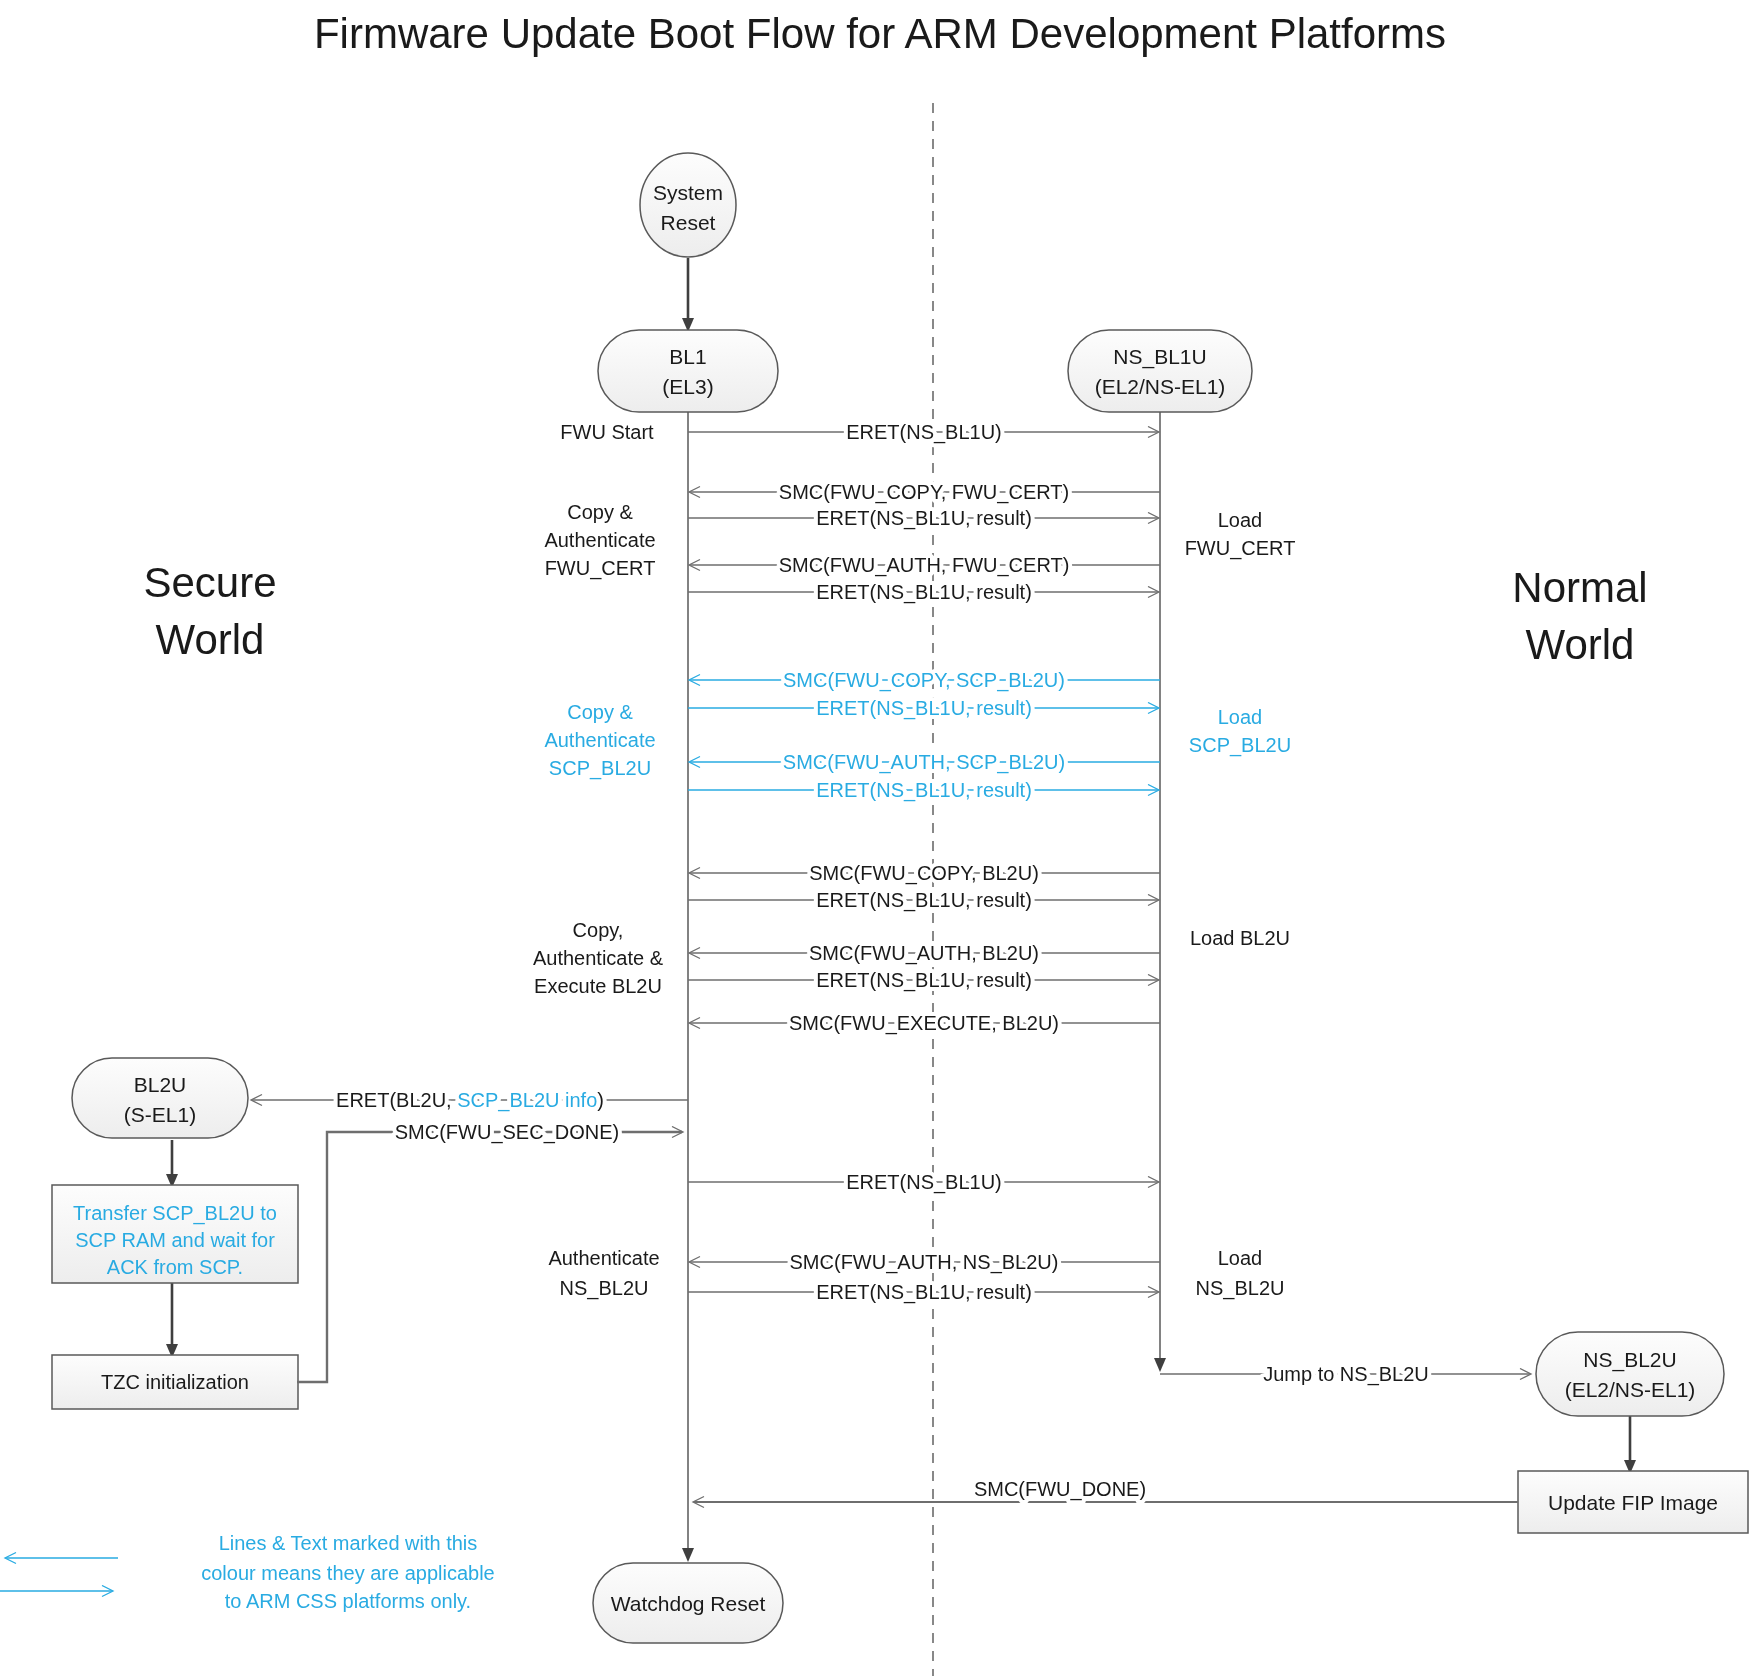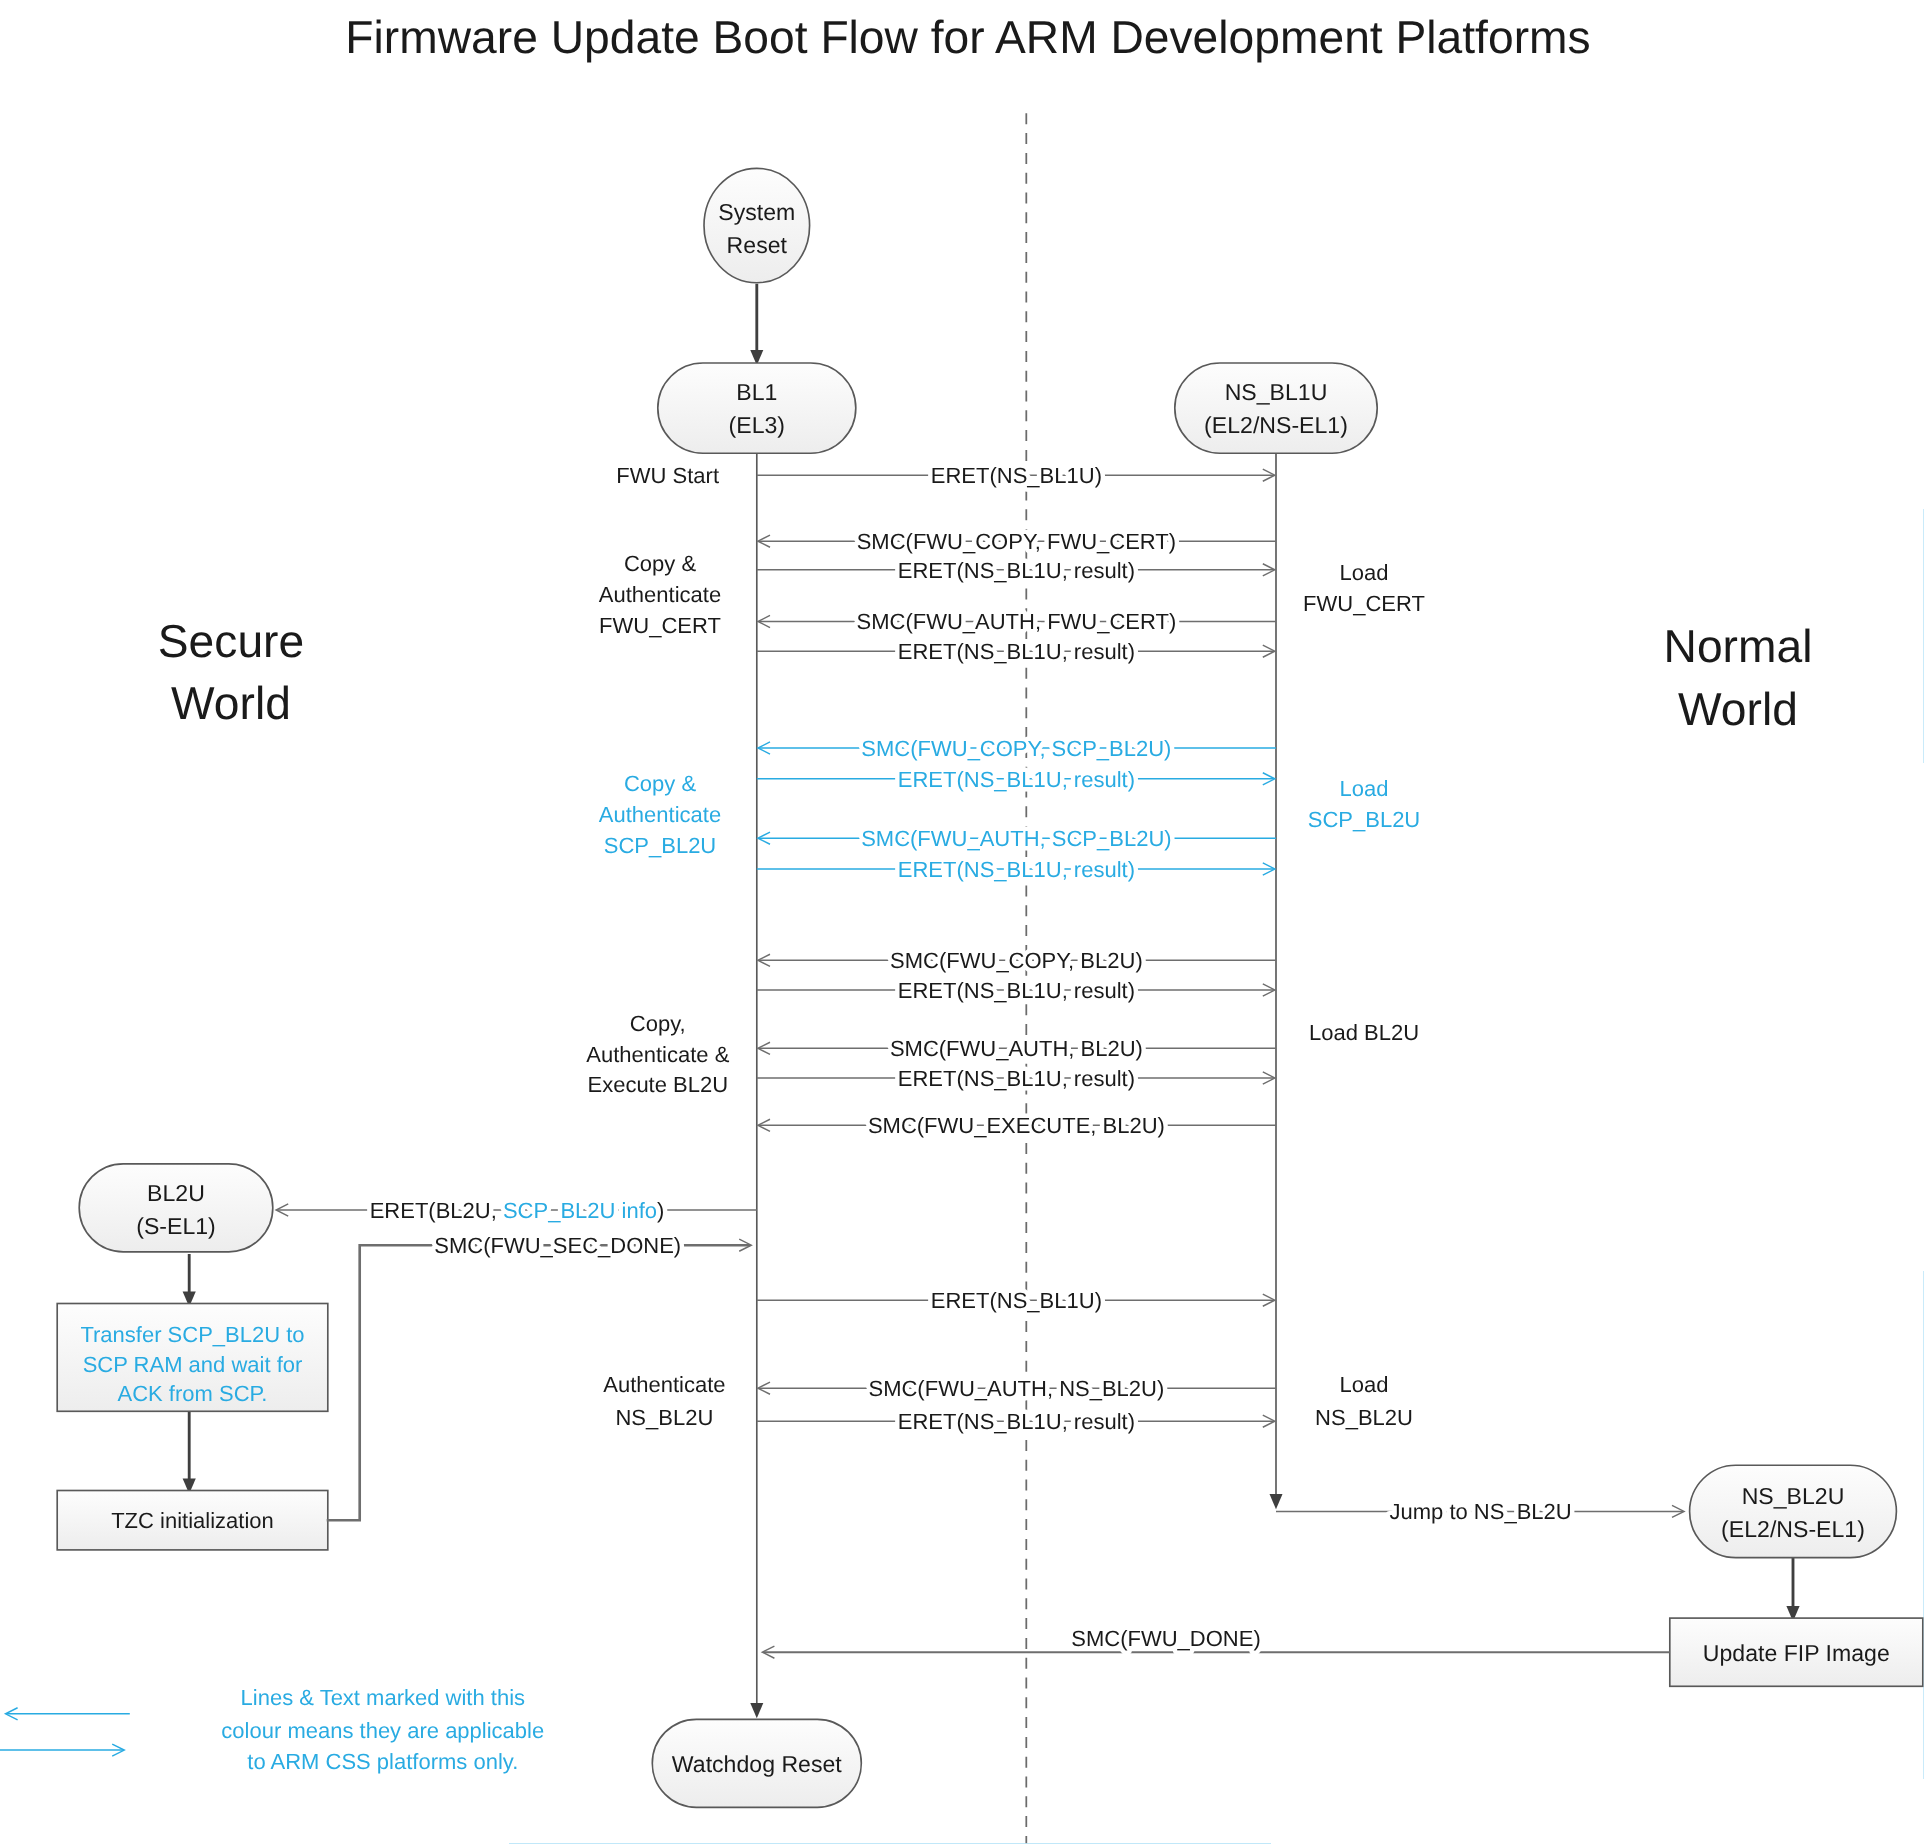--- a/index.html
+++ b/index.html
@@ -1,16 +1,16 @@
 <!DOCTYPE html>
 <html><head>
 <meta charset="utf-8">
 <style>
   html,body{margin:0;padding:0;background:#ffffff;}
-  .stage{position:relative;width:1749px;height:1676px;background:#0ea5e9;overflow:hidden;}
+  .stage{position:relative;width:1749px;height:1676px;background:#d946ef;overflow:hidden;}
   svg{display:block;}
   svg text{font-family:"Liberation Sans","DejaVu Sans",sans-serif;}
   .halo{paint-order:stroke fill;stroke:#ffffff;stroke-width:8px;stroke-linejoin:round;}
   .title-text{font-size:42px;fill:#1a1a1a;}
   .world-text{font-size:42px;fill:#1a1a1a;}
   .legend-text{font-size:20px;}
   .msg-text{font-size:20px;}
 </style>
 </head>
 <body>

